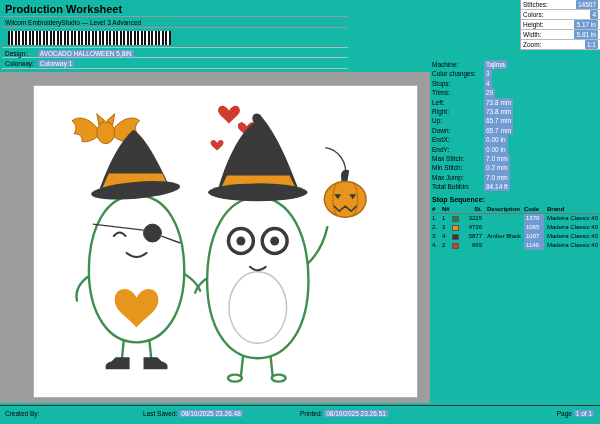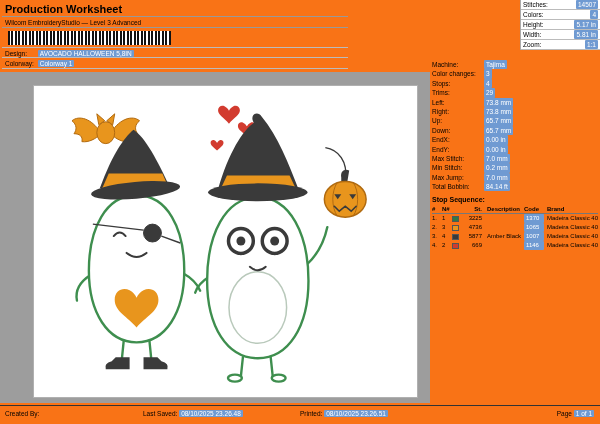--- a/index.html
+++ b/index.html
@@ -1,18 +1,18 @@
 <!DOCTYPE html>
 <html><head>
 <meta charset="utf-8">
 <style>
   *{margin:0;padding:0;box-sizing:border-box}
   html,body{width:600px;height:424px;overflow:hidden;background:#fff;
     font-family:"Liberation Sans",sans-serif;color:#000}
-  .sheet{position:absolute;inset:0;background:#f97316;font-size:7px}
+  .sheet{position:absolute;inset:0;background:#14b8a6;font-size:7px}
 
   .title{position:absolute;left:5px;top:3px;font-size:11px;font-weight:bold}
   .subtitle-box{position:absolute;left:2px;top:16px;width:346px;height:12px;
     border-top:1px solid #999;border-bottom:1px solid #999;line-height:11px;
     padding-left:3px;font-size:6.5px}
   .barcode{position:absolute;left:8px;top:31px;width:163px;height:14px;background-color:#fff;
     background-image:repeating-linear-gradient(90deg,#111 0 1.5px,transparent 1.5px 3.5px),
                      repeating-linear-gradient(90deg,#111 0 2px,transparent 2px 7px)}
   .meta-row{position:absolute;left:2px;width:346px;height:11px;line-height:11px;
     border-bottom:1px solid #bbb;font-size:6.5px}

